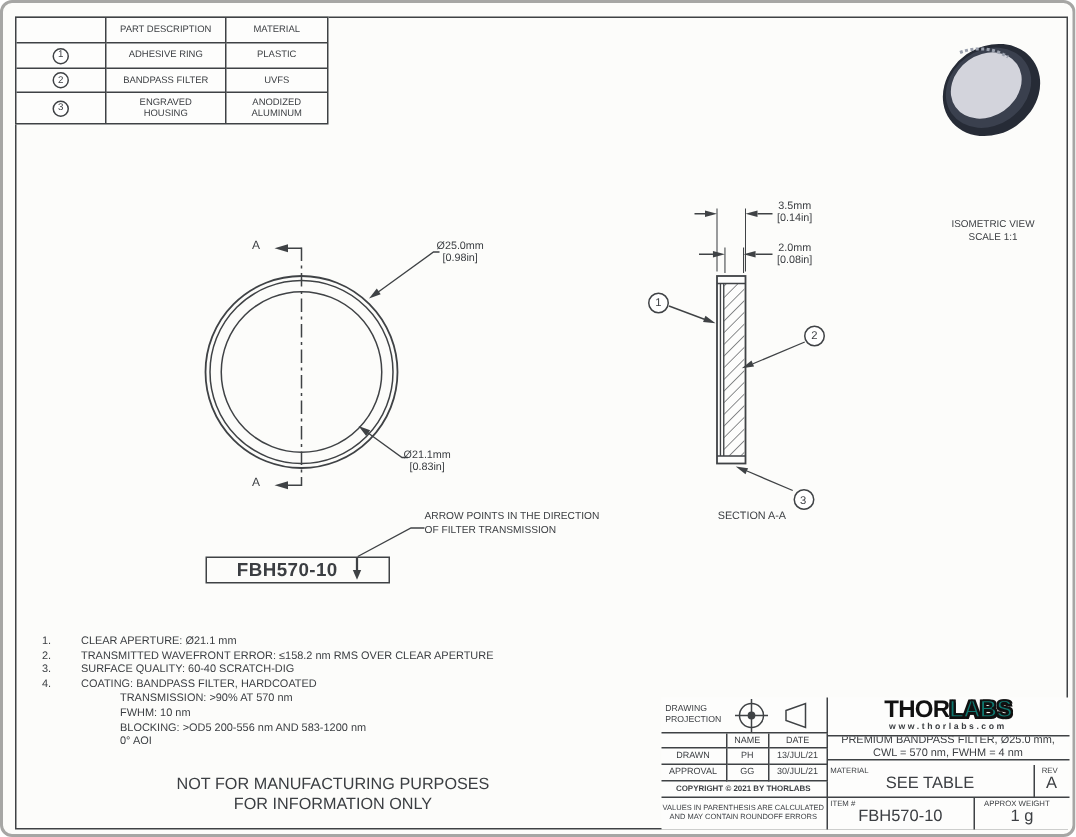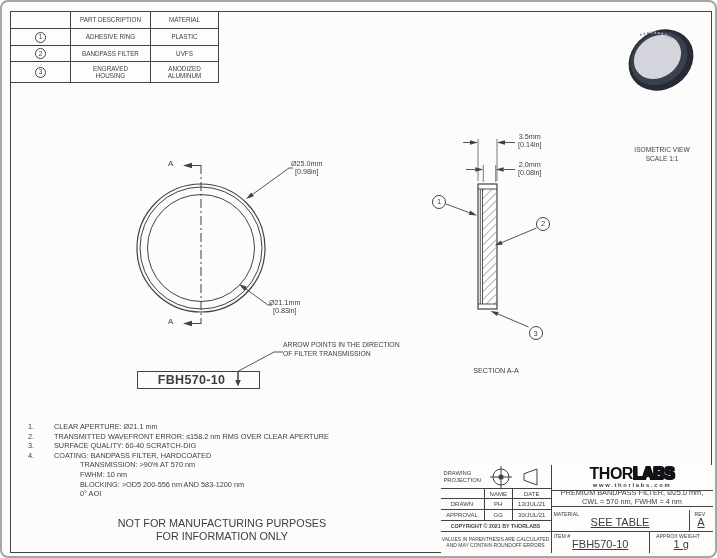--- a/index.html
+++ b/index.html
@@ -15,21 +15,21 @@
   .pt { position:absolute; left:8px; top:9px; display:grid; grid-template-columns:60px 80px 67px; grid-template-rows:17px 17px 16px 20px; border:1px solid #3f4245; background:#fdfdfc; }
   .pt > div { border-right:1px solid #3f4245; border-bottom:1px solid #3f4245; display:flex; align-items:center; justify-content:center; text-align:center; font-size:6.3px; line-height:7.2px; }
   .pt > div:nth-child(3n) { border-right:none; }
   .pt > div:nth-child(n+10) { border-bottom:none; }
   .bl { width:11px; height:11px; border:1px solid #3f4245; border-radius:50%; font-size:6.5px; display:flex; align-items:center; justify-content:center; background:#fff; }
   .bl2 { position:absolute; width:14px; height:14px; border:1px solid #3f4245; border-radius:50%; font-size:7.5px; display:flex; align-items:center; justify-content:center; background:#fff; }
 
   
   .dim { font-size:7.2px; line-height:8.4px;text-align:center; }
   .iso-label { left:608px; top:143px; width:104px; text-align:center; font-size:6.6px; line-height:9px; }
-  .sec-label { left:453px; top:338px; width:82px; text-align:center; font-size:7.2px;margin-top:27px; }
+  .sec-label { left:440px; top:338px; width:82px; text-align:right; font-size:7.2px; }
   .aletter { font-size:8px; }
   .pl-box { position:absolute; left:135px; top:368.5px; width:123px; height:18px; border:1.5px solid #3f4245; display:flex; align-items:center; justify-content:center; font-weight:bold; font-size:12.5px; letter-spacing:.3px; padding-right:14px; background:transparent; }
   .tnote { left:281px; top:337.5px; font-size:6.8px; line-height:9px; white-space:nowrap; }
 
   
   .notes { position:absolute; left:26px; top:407px; font-size:7.3px; }
   .nrow { display:flex; line-height:9.6px; }
   .nnum { width:26px; flex:0 0 26px; }
   .nsub { padding-left:52px; line-height:9.6px; }
   .n-head { line-height:9px; }
@@ -38,25 +38,25 @@
 
   
   .tb { position:absolute; left:438.5px; top:463px; width:272px; height:87.5px; background:#fdfdfc; font-size:6px; }
   .tb .c { position:absolute; border-right:1px solid #3f4245; border-bottom:1px solid #3f4245; display:flex; align-items:center; justify-content:center; text-align:center; overflow:hidden; }
   .tb .nr { border-right:none; }
   .tb .nb { border-bottom:none; }
   .proj-cell { justify-content:flex-start !important; padding-left:3px; }
   .proj-lbl { font-size:5.8px; line-height:6.6px; text-align:left; }
   .logo-cell { flex-direction:column; }
   .logo-line { font-weight:bold; font-size:16px; line-height:15px; letter-spacing:-.5px; color:#111; }
-  .logo-labs { color:#0f172a; -webkit-text-stroke:1.1px #111; text-shadow:-1px -1px 0 #111,1px -1px 0 #111,-1px 1px 0 #111,1px 1px 0 #111; }
+  .logo-labs { color:#0f766e; -webkit-text-stroke:1.1px #111; text-shadow:-1px -1px 0 #111,1px -1px 0 #111,-1px 1px 0 #111,1px 1px 0 #111; }
   .site { font-size:5.8px; letter-spacing:1.7px; font-weight:bold; margin-top:1px; }
   .ttl { font-size:7.3px; line-height:8.8px; }
   .cell-lbl { position:absolute; left:2px; top:1px; font-size:5.2px; }
-  .big-val { font-size:11px; padding-top:4px;text-decoration:underline; }
+  .big-val { font-size:11px; padding-top:4px; }
   .copy { font-size:5.3px; font-weight:bold; }
   .vals { font-size:5px; line-height:6px; }
 </style>
 </head>
 <body>
 
 <div class="frame">
   <div class="sheet-border"></div>
 
   <svg class="lw" width="717" height="558" viewBox="0 0 717 558">

